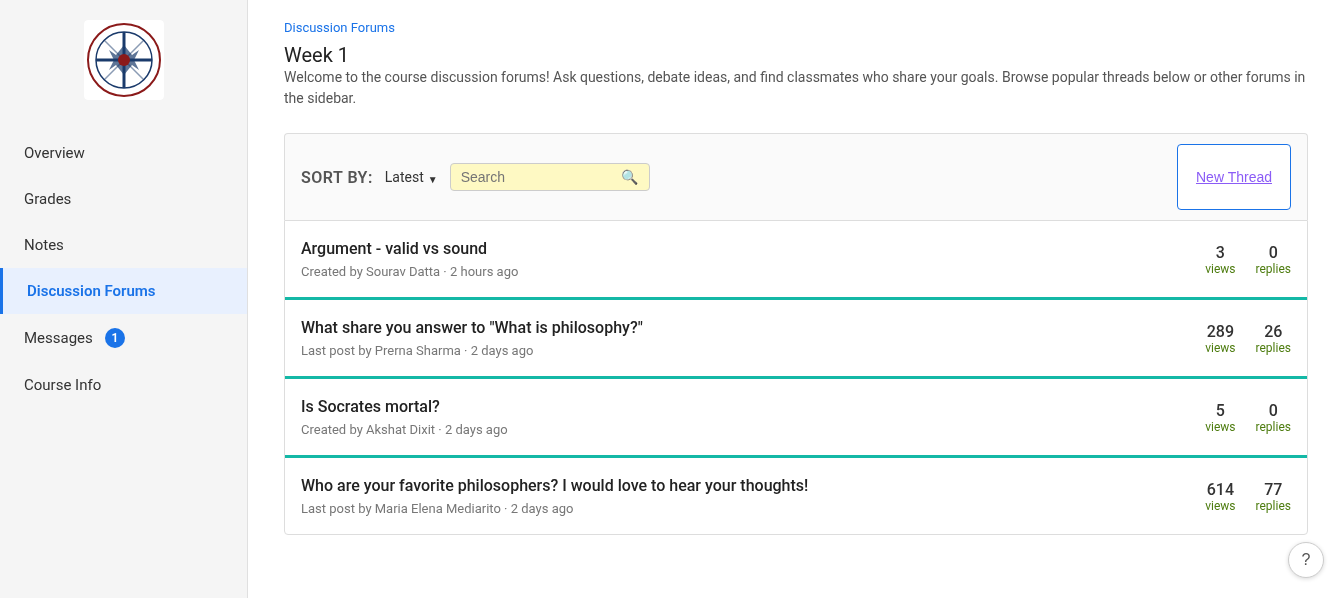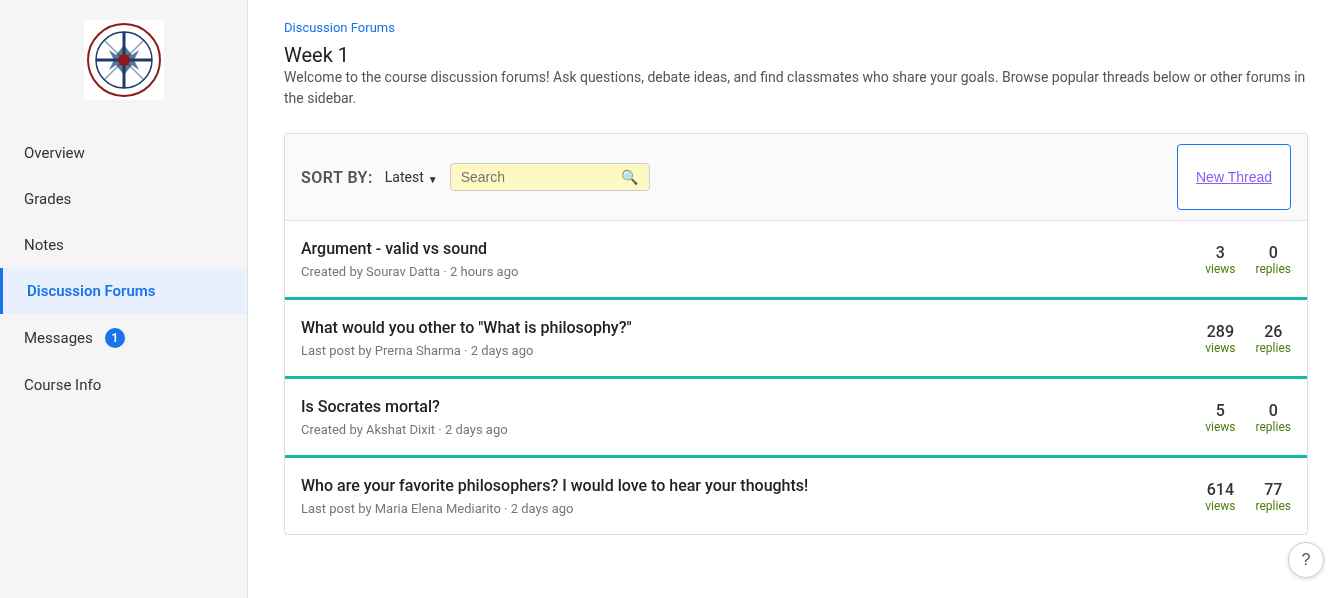--- a/index.html
+++ b/index.html
@@ -326,21 +326,21 @@
             <div class="stat-label">views</div>
           </div>
           <div class="stat-item">
             <div class="stat-number">0</div>
             <div class="stat-label">replies</div>
           </div>
         </div>
       </div>
       <div class="thread-item">
         <div class="thread-content">
-          <div class="thread-title">What would you other to "What is philosophy?"</div>
+          <div class="thread-title">What share you answer to "What is philosophy?"</div>
           <div class="thread-meta">Last post by Prerna Sharma  ·  2 days ago</div>
         </div>
         <div class="thread-stats">
           <div class="stat-item">
             <div class="stat-number">289</div>
             <div class="stat-label">views</div>
           </div>
           <div class="stat-item">
             <div class="stat-number">26</div>
             <div class="stat-label">replies</div>

